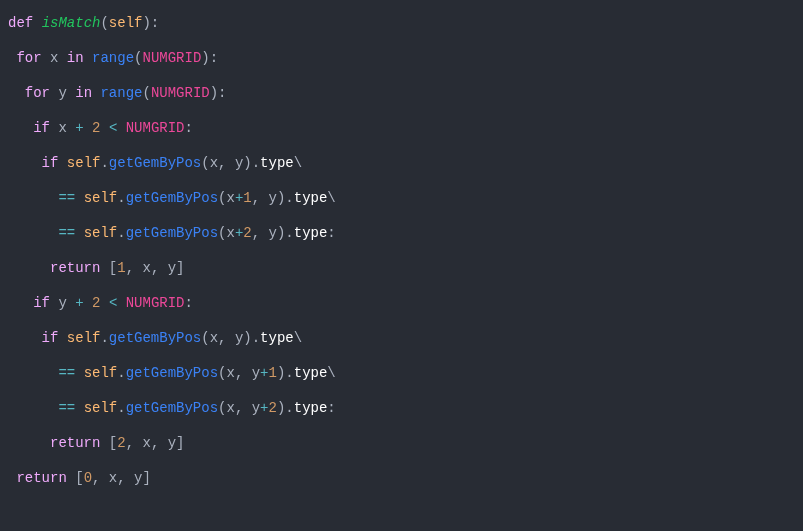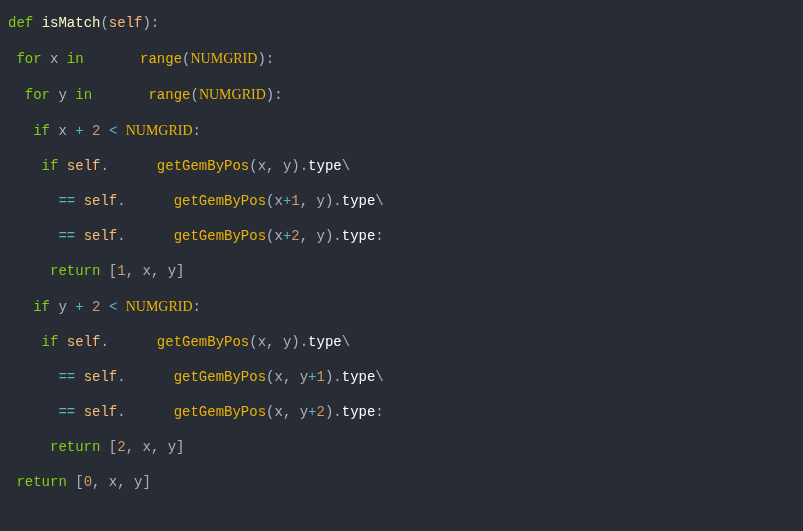--- a/index.html
+++ b/index.html
@@ -11,26 +11,26 @@
     line-height: 2.5;
     color: #abb2bf;
   }
   .code-block {
     padding: 6px 8px;
     white-space: pre;
   }
   .line {
     display: block;
   }
-  .kw { color: #84cc16; }         
-  .fn-def { color: #fef9c3; }     
-  .fn-call { color: #eab308; margin-left: 48px; }    
+  .kw { color: #f0abfc; }         
+  .fn-def { color: #22c55e; font-style: italic; }     
+  .fn-call { color: #3b82f6; }    
   .self { color: #fdba74; }       
   .var { color: #abb2bf; }        
-  .const { color: #eab308; font-family: Liberation Serif, serif; }      
+  .const { color: #ec4899; }      
   .attr { color: #ffffff; }        
   .num { color: #d19a66; }         
   .op { color: #56b6c2; }           
   .punc { color: #abb2bf; }        
 </style>
 </head>
 <body>
 
 <div class="code-block" id="code-container"><span class="line"><span></span><span class="kw">def</span><span class="punc"> </span><span class="fn-def">isMatch</span><span class="punc">(</span><span class="self">self</span><span class="punc">):</span></span><span class="line"><span> </span><span class="kw">for</span><span class="punc"> </span><span class="var">x</span><span class="punc"> </span><span class="kw">in</span><span class="punc"> </span><span class="fn-call">range</span><span class="punc">(</span><span class="const">NUMGRID</span><span class="punc">):</span></span><span class="line"><span>  </span><span class="kw">for</span><span class="punc"> </span><span class="var">y</span><span class="punc"> </span><span class="kw">in</span><span class="punc"> </span><span class="fn-call">range</span><span class="punc">(</span><span class="const">NUMGRID</span><span class="punc">):</span></span><span class="line"><span>   </span><span class="kw">if</span><span class="punc"> </span><span class="var">x</span><span class="punc"> </span><span class="op">+</span><span class="punc"> </span><span class="num">2</span><span class="punc"> </span><span class="op">&lt;</span><span class="punc"> </span><span class="const">NUMGRID</span><span class="punc">:</span></span><span class="line"><span>    </span><span class="kw">if</span><span class="punc"> </span><span class="self">self</span><span class="punc">.</span><span class="fn-call">getGemByPos</span><span class="punc">(</span><span class="var">x</span><span class="punc">, </span><span class="var">y</span><span class="punc">).</span><span class="attr">type</span><span class="punc">\</span></span><span class="line"><span>      </span><span class="op">==</span><span class="punc"> </span><span class="self">self</span><span class="punc">.</span><span class="fn-call">getGemByPos</span><span class="punc">(</span><span class="var">x</span><span class="op">+</span><span class="num">1</span><span class="punc">, </span><span class="var">y</span><span class="punc">).</span><span class="attr">type</span><span class="punc">\</span></span><span class="line"><span>      </span><span class="op">==</span><span class="punc"> </span><span class="self">self</span><span class="punc">.</span><span class="fn-call">getGemByPos</span><span class="punc">(</span><span class="var">x</span><span class="op">+</span><span class="num">2</span><span class="punc">, </span><span class="var">y</span><span class="punc">).</span><span class="attr">type</span><span class="punc">:</span></span><span class="line"><span>     </span><span class="kw">return</span><span class="punc"> [</span><span class="num">1</span><span class="punc">, </span><span class="var">x</span><span class="punc">, </span><span class="var">y</span><span class="punc">]</span></span><span class="line"><span>   </span><span class="kw">if</span><span class="punc"> </span><span class="var">y</span><span class="punc"> </span><span class="op">+</span><span class="punc"> </span><span class="num">2</span><span class="punc"> </span><span class="op">&lt;</span><span class="punc"> </span><span class="const">NUMGRID</span><span class="punc">:</span></span><span class="line"><span>    </span><span class="kw">if</span><span class="punc"> </span><span class="self">self</span><span class="punc">.</span><span class="fn-call">getGemByPos</span><span class="punc">(</span><span class="var">x</span><span class="punc">, </span><span class="var">y</span><span class="punc">).</span><span class="attr">type</span><span class="punc">\</span></span><span class="line"><span>      </span><span class="op">==</span><span class="punc"> </span><span class="self">self</span><span class="punc">.</span><span class="fn-call">getGemByPos</span><span class="punc">(</span><span class="var">x</span><span class="punc">, </span><span class="var">y</span><span class="op">+</span><span class="num">1</span><span class="punc">).</span><span class="attr">type</span><span class="punc">\</span></span><span class="line"><span>      </span><span class="op">==</span><span class="punc"> </span><span class="self">self</span><span class="punc">.</span><span class="fn-call">getGemByPos</span><span class="punc">(</span><span class="var">x</span><span class="punc">, </span><span class="var">y</span><span class="op">+</span><span class="num">2</span><span class="punc">).</span><span class="attr">type</span><span class="punc">:</span></span><span class="line"><span>     </span><span class="kw">return</span><span class="punc"> [</span><span class="num">2</span><span class="punc">, </span><span class="var">x</span><span class="punc">, </span><span class="var">y</span><span class="punc">]</span></span><span class="line"><span> </span><span class="kw">return</span><span class="punc"> [</span><span class="num">0</span><span class="punc">, </span><span class="var">x</span><span class="punc">, </span><span class="var">y</span><span class="punc">]</span></span></div>
 

